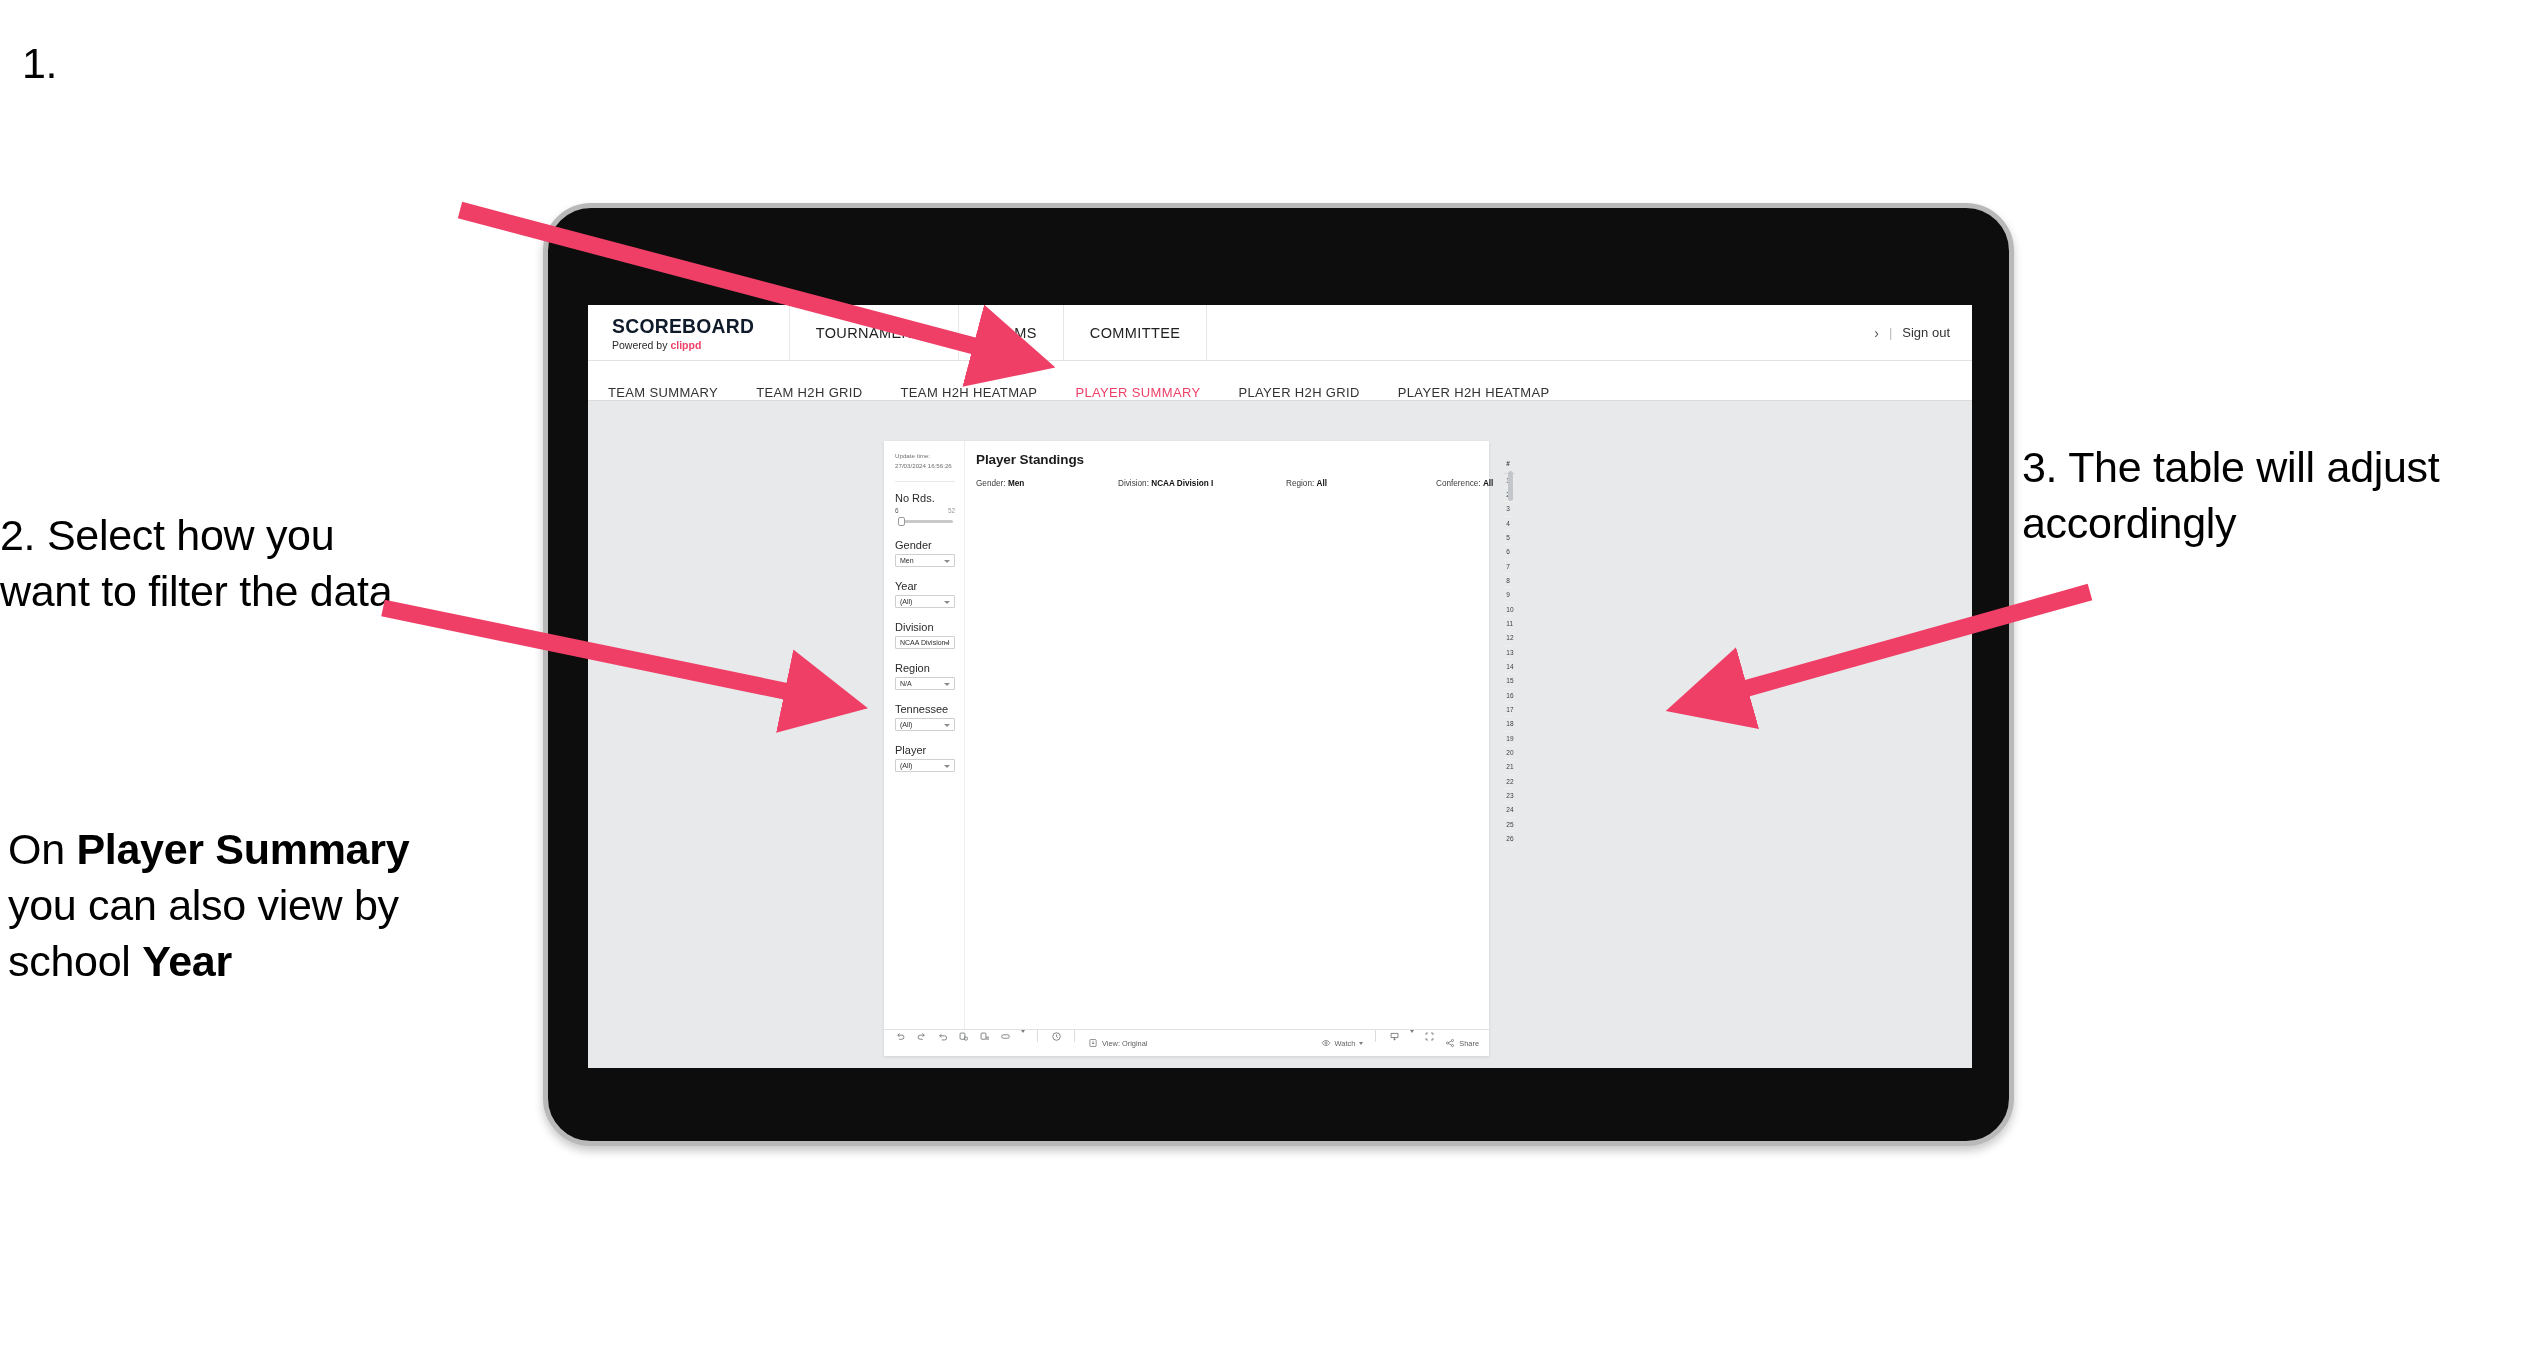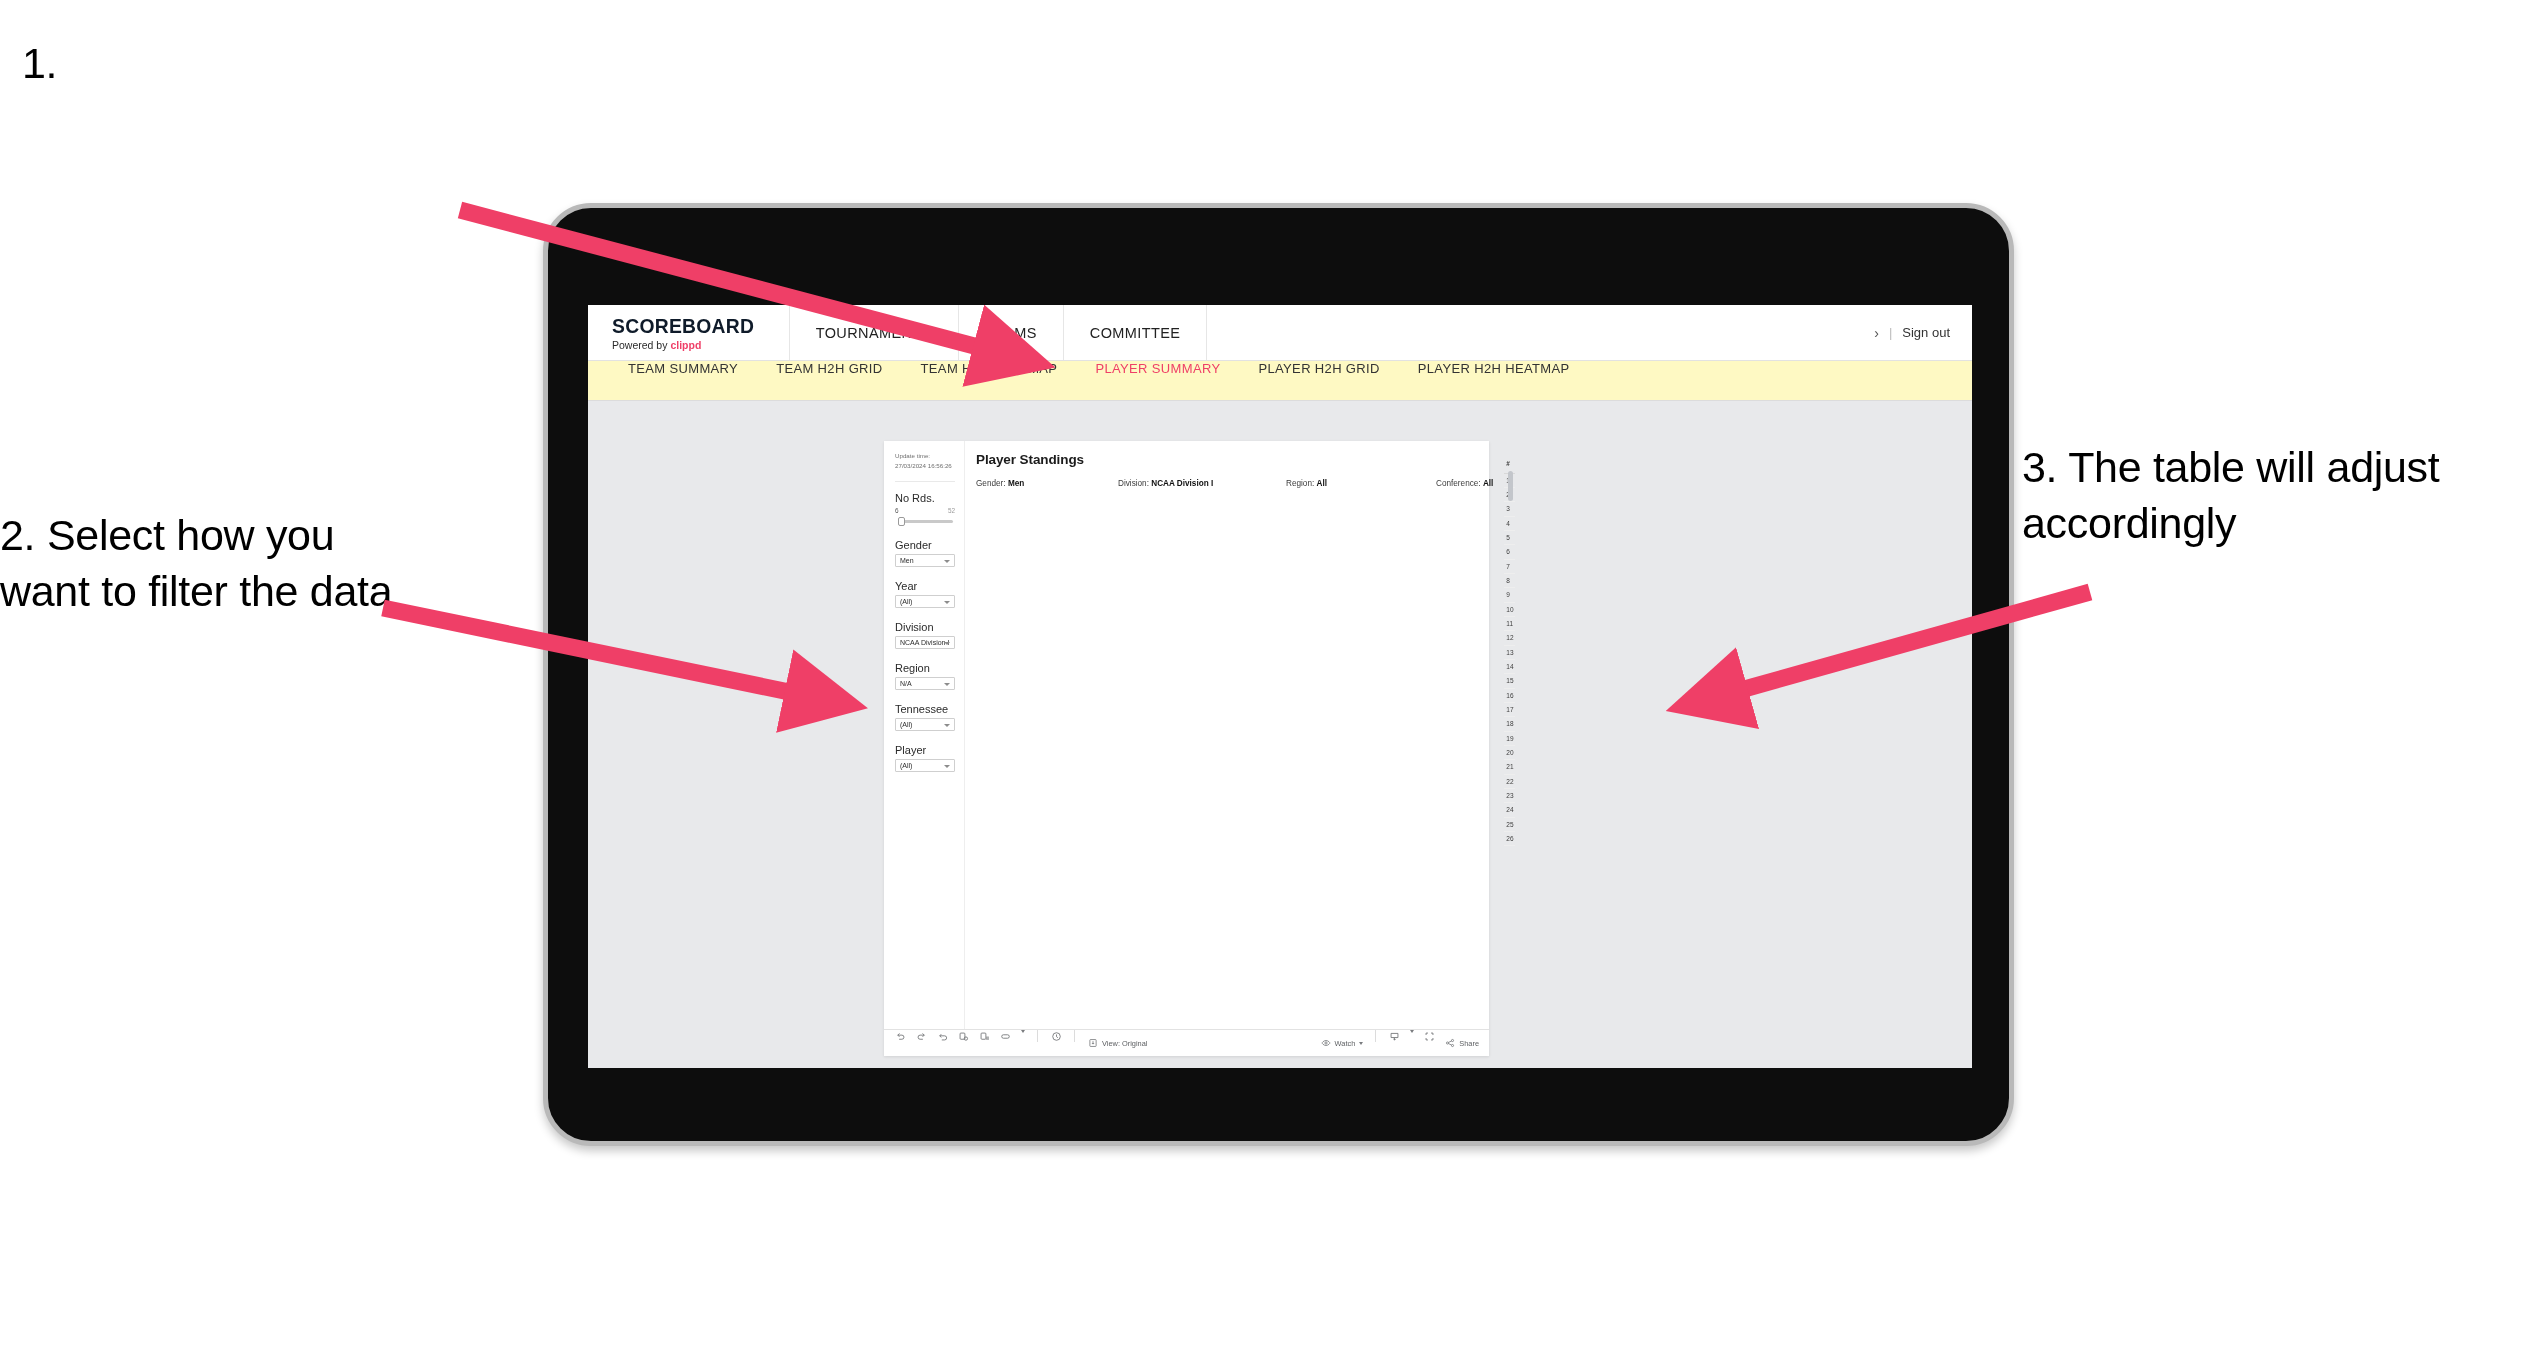--- a/index.html
+++ b/index.html
@@ -81,23 +81,23 @@
   .header-right {
     margin-left: auto; display: flex; align-items: center;
     gap: 10px; padding-right: 22px; font-size: 13px; color: #333;
   }
   .header-right .sep { color: #bbb; }
   .header-right .signout { cursor: pointer; }
   .header-right .avatar-chip { color: #555; font-size: 14px; }
 
   
   .sub-nav {
-    height: 40px; background: #fef9c3;
-    display: flex; align-items: flex-start;
-    padding-left: 40px; gap: 38px;
+    height: 40px; background: #ffffff;
+    display: flex; align-items: flex-end;
+    padding-left: 20px; gap: 38px;
     border-bottom: 1px solid #dcdcdc;
     position: relative;
   }
   .sub-nav-item {
     font-size: 13px; color: #333; letter-spacing: 0.35px;
     white-space: nowrap; cursor: pointer;
   }
   .sub-nav-item.active { color: #ef3f67; }
 
   
@@ -222,20 +222,23 @@
 <div id="slide">
 
   <div class="anno" id="anno1">
     <span class="num">1.</span>
   </div>
 
   <div class="anno" id="anno2">
     <span>2. Select how you want to filter the data</span>
   </div>
 
+  <div class="anno" id="anno2b">
+    <span>On </span><b>Player Summary</b><span> you can also view by school </span><b>Year</b>
+  </div>
 
   <div class="anno" id="anno3">
     <span>3. The table will adjust accordingly</span>
   </div>
 
   <div id="tablet">
     <div id="screen">
 
       <div class="app-header">
         <div class="brand">

